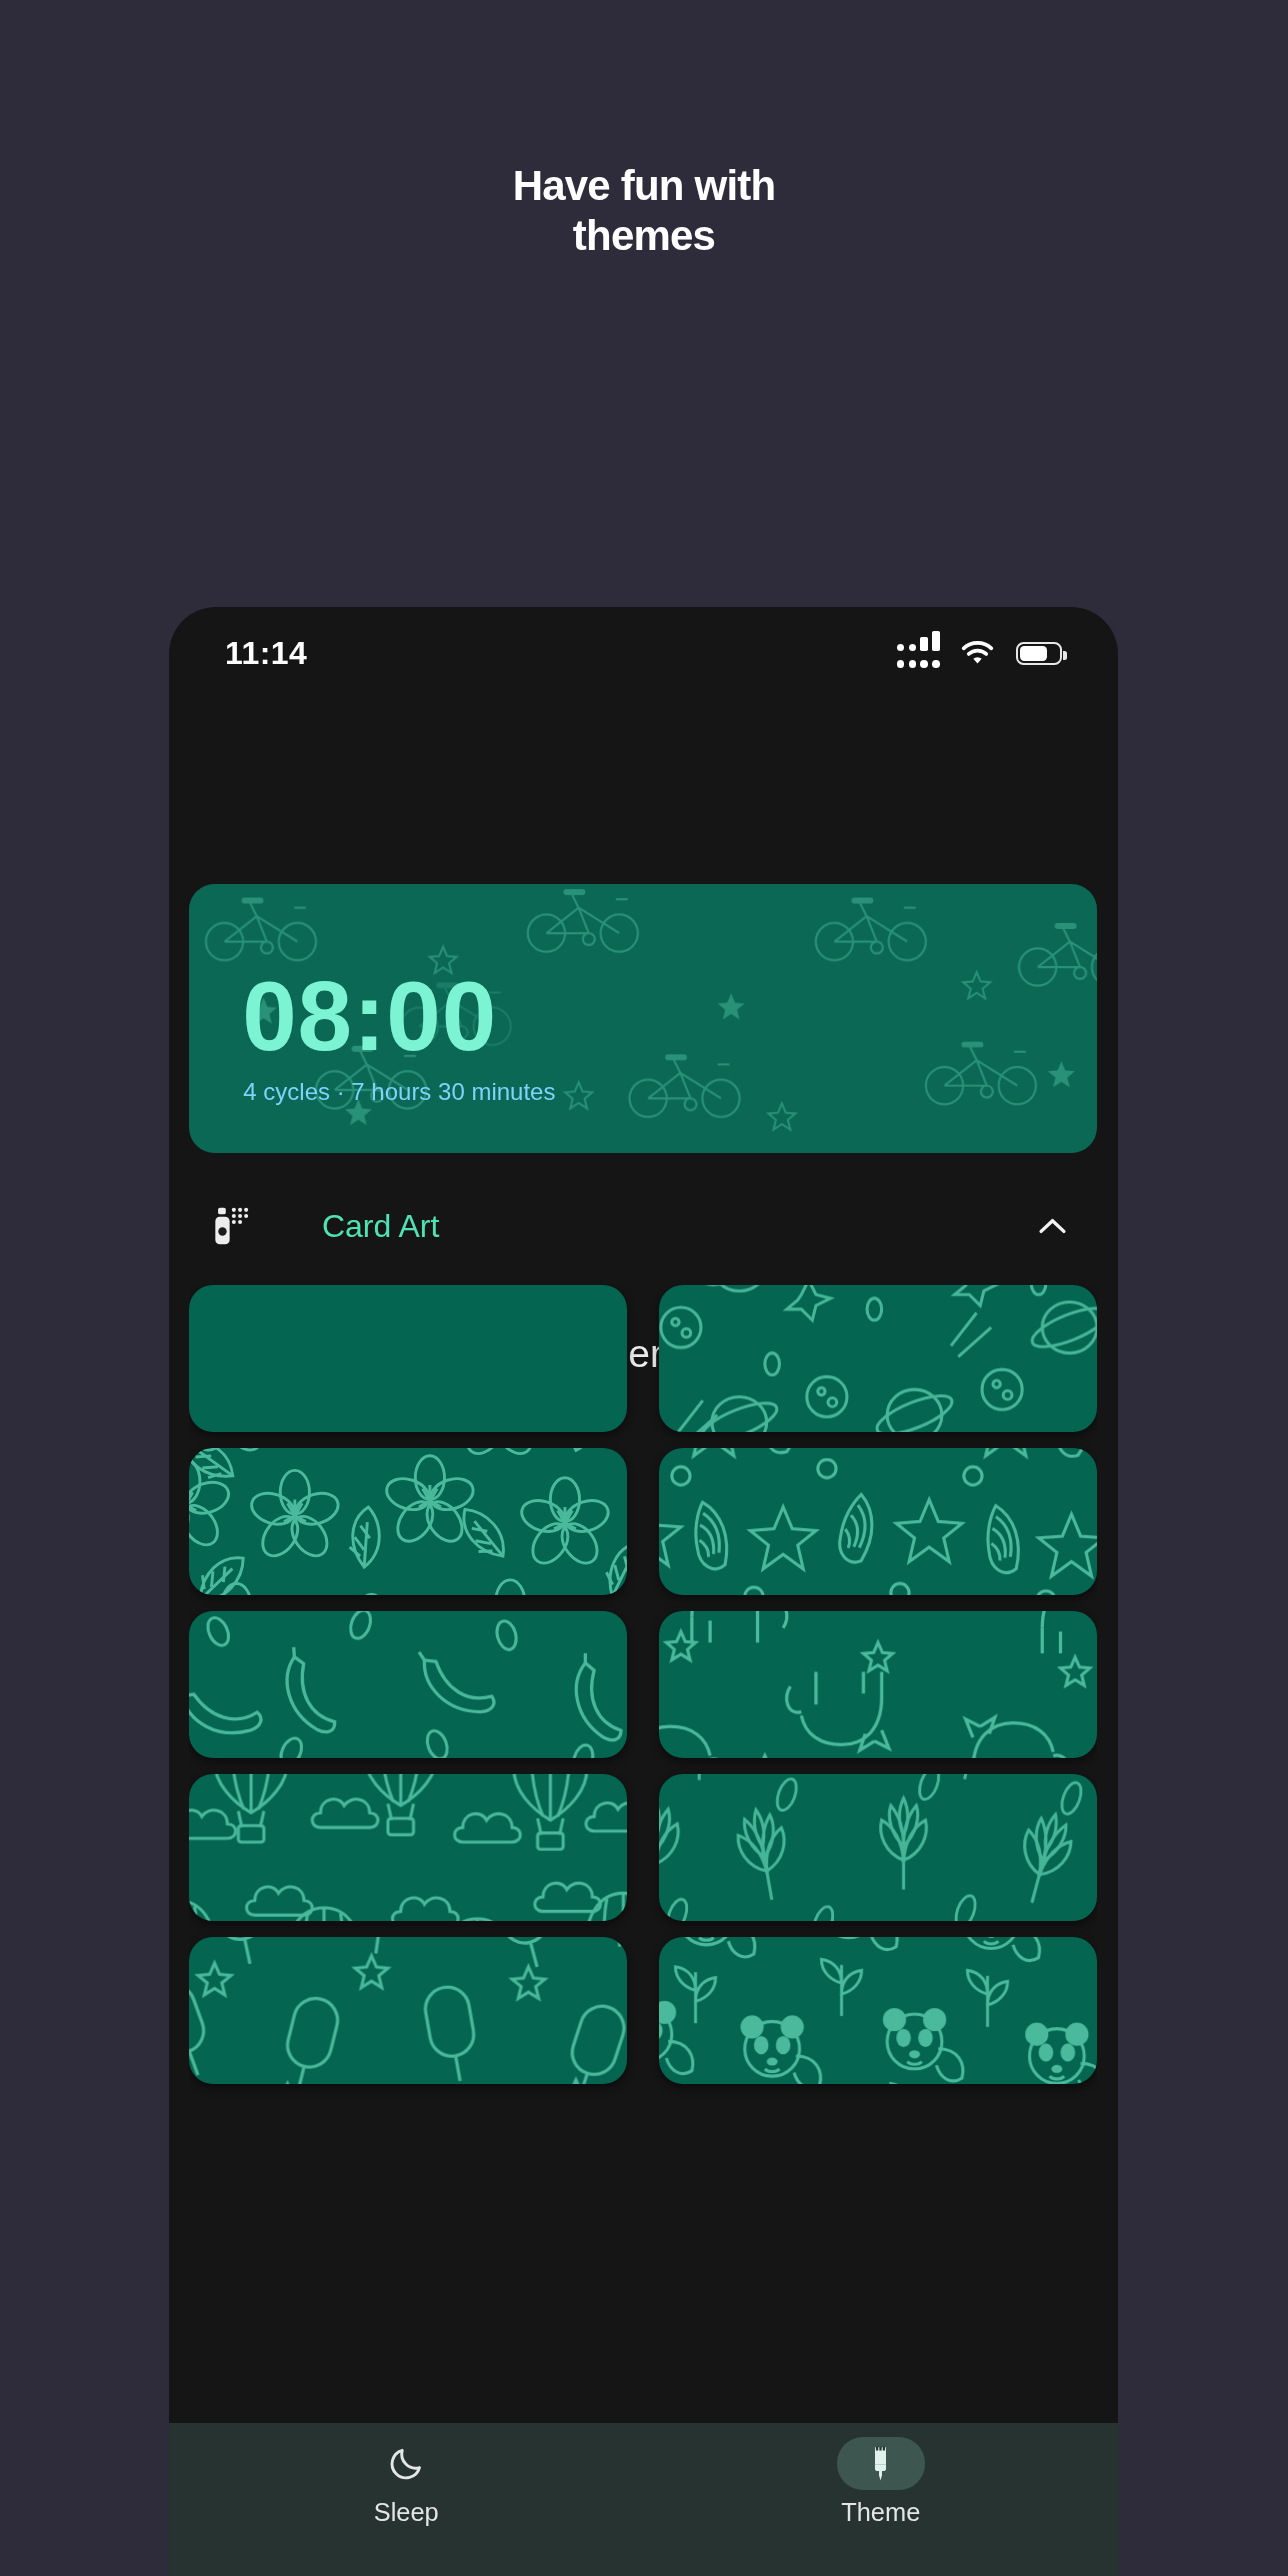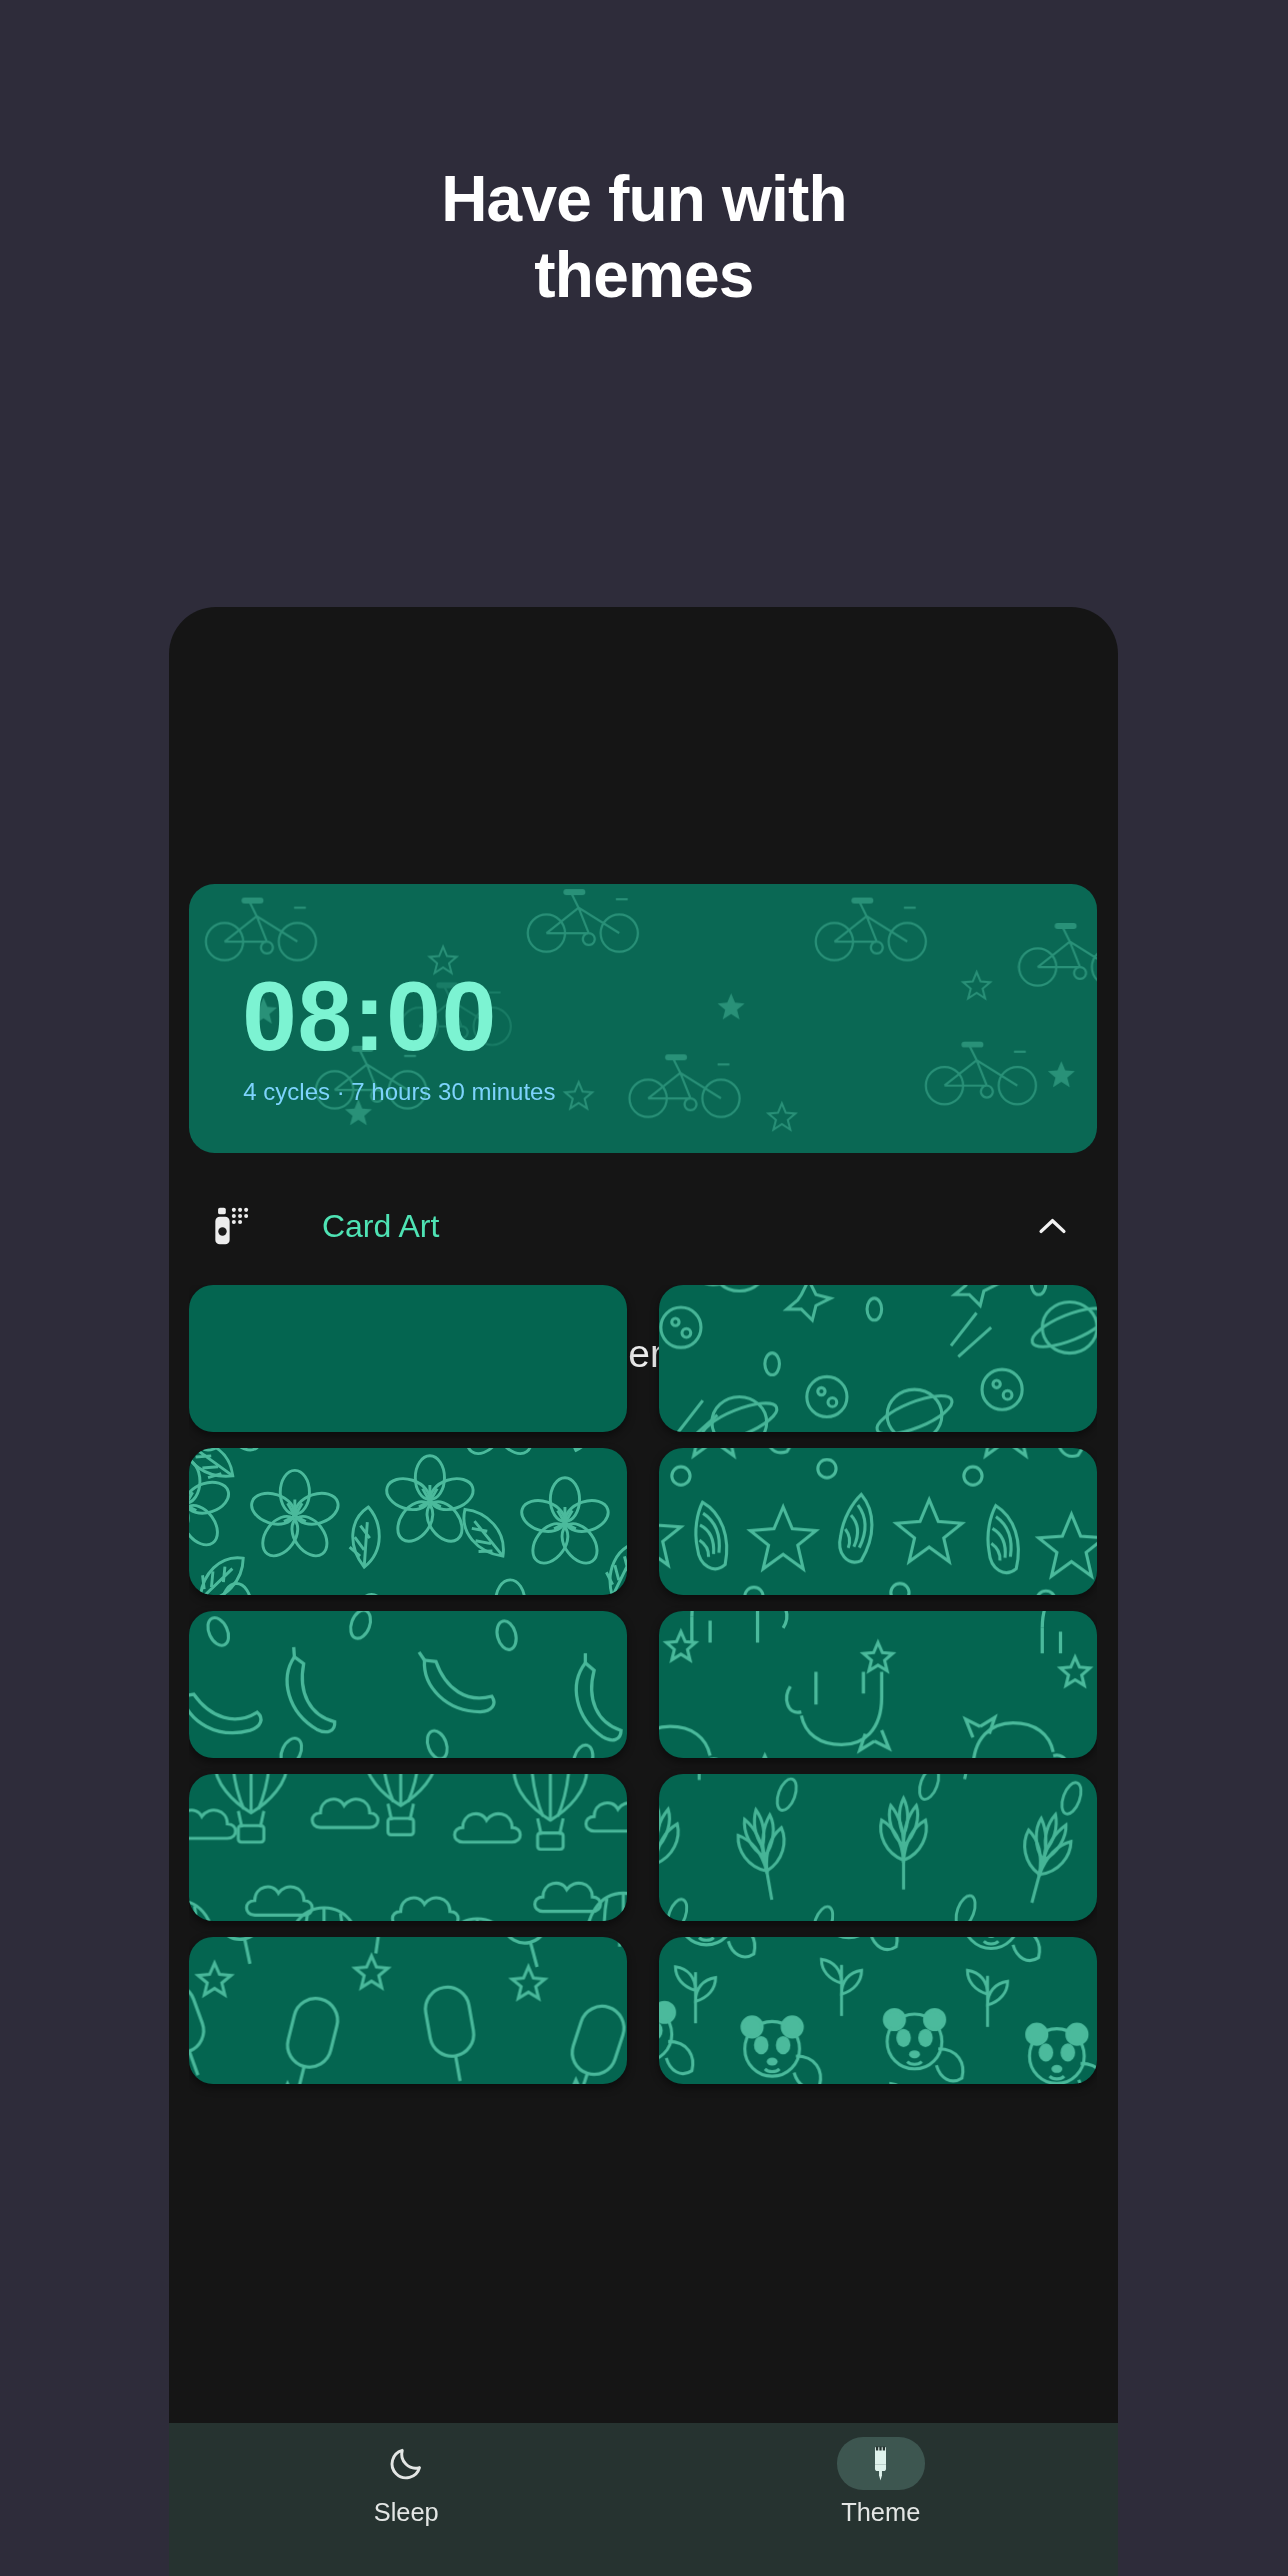--- a/index.html
+++ b/index.html
@@ -10,21 +10,21 @@
     overflow:hidden;
     position:relative;
   }
 
   
   .promo {
     position:absolute;
     top:161px; left:0; right:0;
     text-align:center;
     color:#ffffff;
-    font-size:64px;
+    font-size:42px;
     font-weight:bold;
     line-height:1.19;
     letter-spacing:-0.8px;
     padding:0 153px;
   }
 
   
   .phone {
     position:absolute;
     left:169px; top:607px;
@@ -136,20 +136,43 @@
 </head>
 <body>
 
 <div class="promo">
   <div>Have fun with</div>
   <div>themes</div>
 </div>
 
 <div class="phone">
 
+  <div class="statusbar">
+    <div class="status-time">11:14</div>
+    <div class="status-icons">
+      <span class="sig">
+        <i class="d"></i>
+          <i class="d"></i>
+          <i class="b1"></i>
+          <i class="b2"></i>
+        <i class="d"></i>
+          <i class="d"></i>
+          <i class="d"></i>
+          <i class="d"></i>
+      </span>
+      <svg width="39" height="29" viewBox="0 0 24 18">
+        <path d="M12 15.2 9.4 12.3a3.9 3.9 0 0 1 5.2 0Z" fill="#fff"></path>
+        <path d="M6.6 9.3a8 8 0 0 1 10.8 0" stroke="#fff" stroke-width="2.3" fill="none" stroke-linecap="round"></path>
+        <path d="M3.4 5.8a12.6 12.6 0 0 1 17.2 0" stroke="#fff" stroke-width="2.3" fill="none" stroke-linecap="round"></path>
+      </svg>
+      <span class="battery">
+          <i></i>
+        </span>
+    </div>
+  </div>
 
   <div class="screen-title">Theme</div>
 
   <div class="preview-card">
     <svg class="pattern" viewBox="0 0 1072 320" preserveAspectRatio="xMidYMid slice">
       <defs>
         <g id="bike" stroke="#5fd4b4" stroke-width="2.6" fill="none">
           <circle cx="22" cy="58" r="22"></circle>
             <circle cx="108" cy="58" r="22"></circle>
           <path d="M22 58 60 28 108 58 M60 28 72 58 M22 58 72 58 M60 28 52 12 M72 58 a7 7 0 1 0 .1 0"></path>

